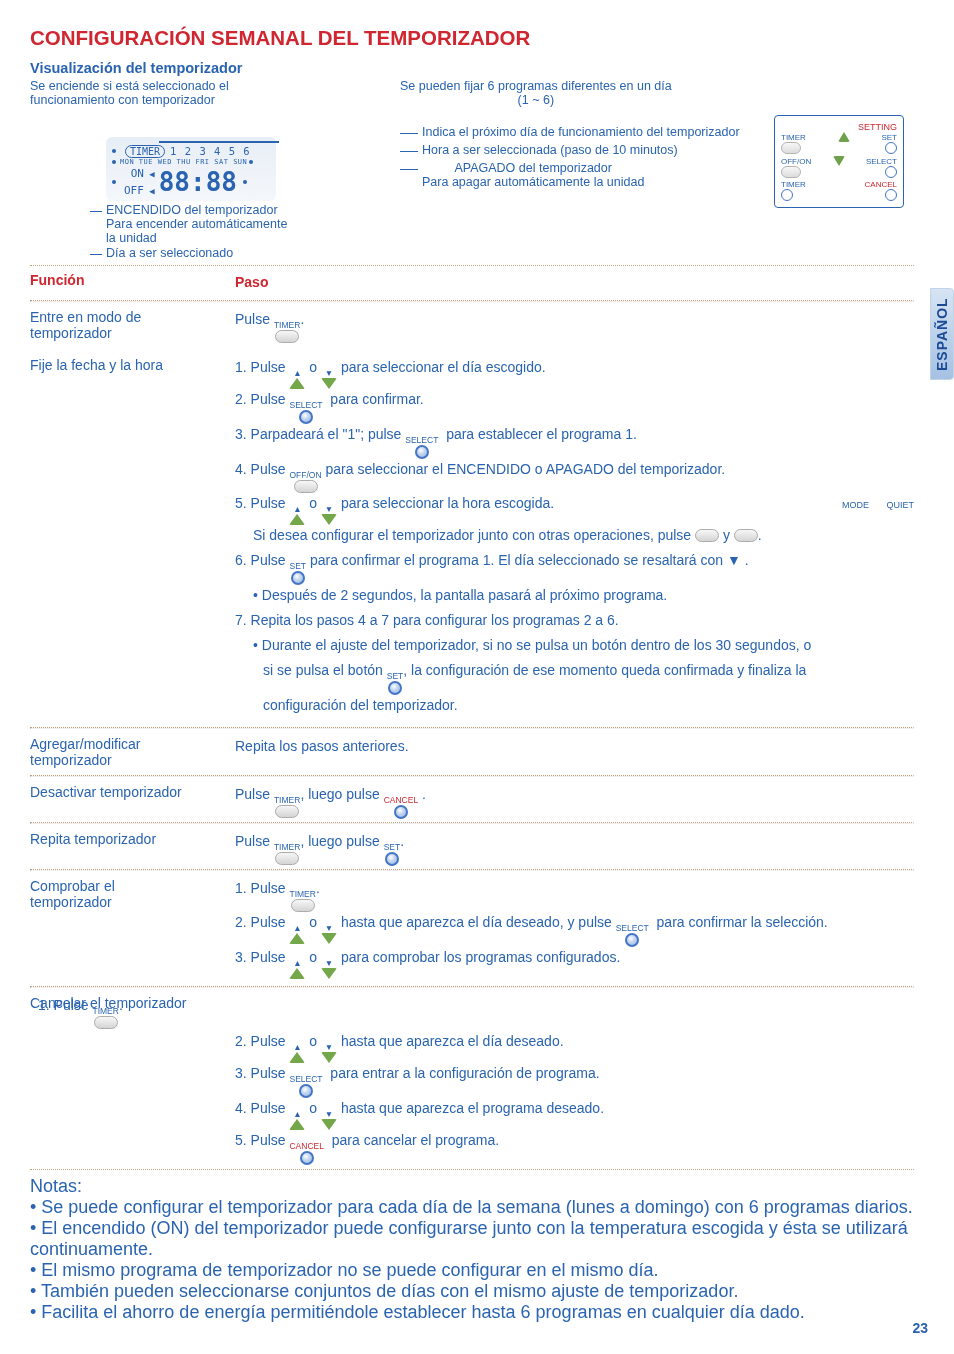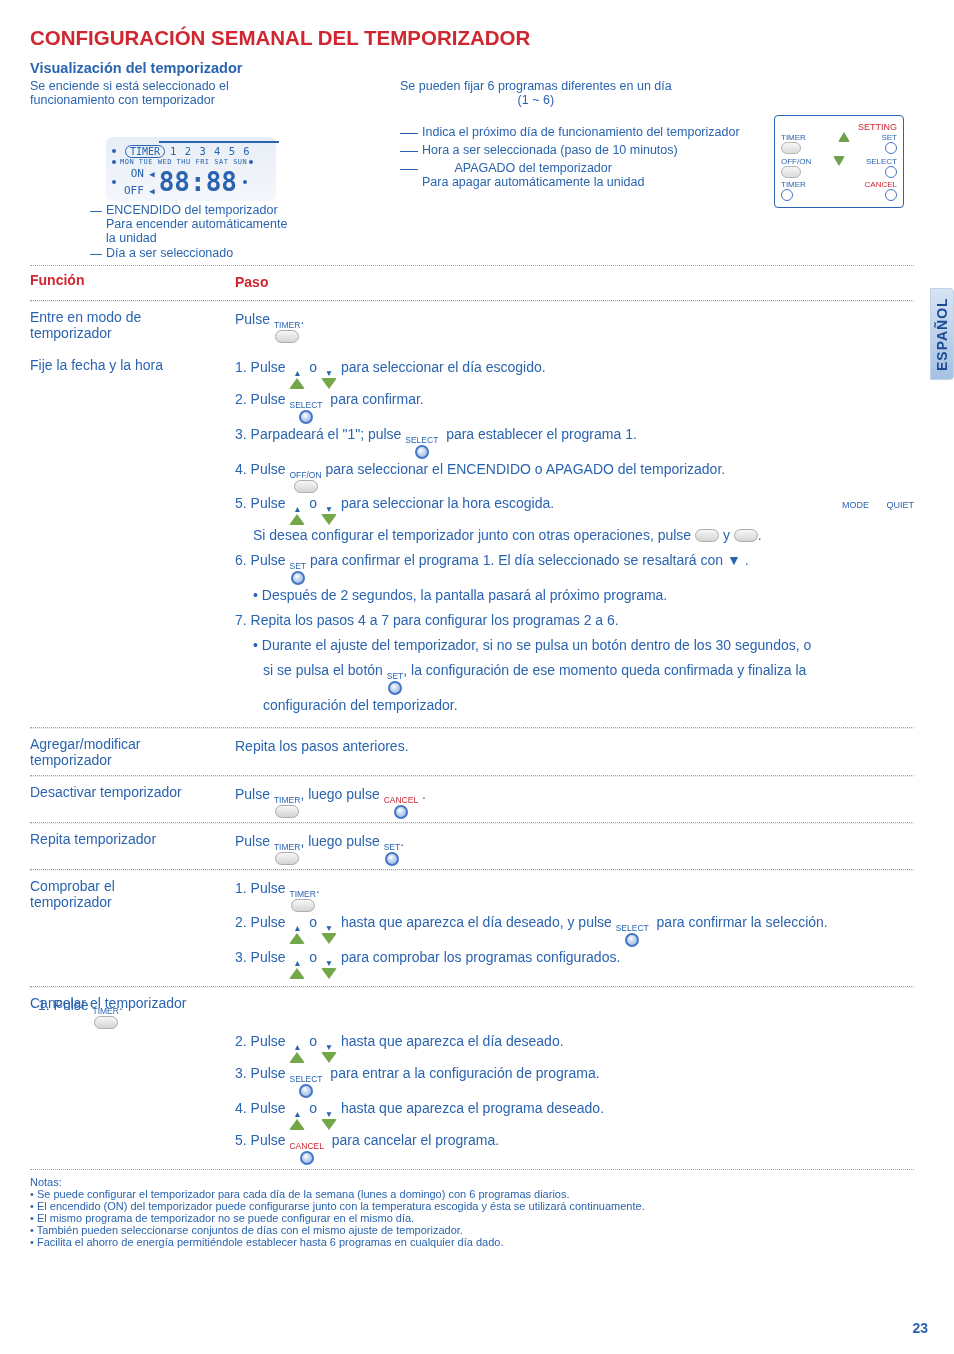--- a/index.html
+++ b/index.html
@@ -47,21 +47,21 @@
   .step-para { margin-bottom: 4px; }
   .indent { padding-left: 18px; }
   .bul::before { content: "• "; }
   .ico-wrap { position: relative; top: 4px; display: inline-flex; flex-direction: column; align-items: center; line-height: 1; vertical-align: baseline; }
   .ico-wrap .lab { font-size: 8.5px; height: 9px; }
   .ico-oval { width: 24px; height: 13px; border-radius: 7px; background: linear-gradient(#f7f7f7,#d4d4d4); border: 1px solid #acacac; display: inline-block; }
   .ico-tri-up { width:0;height:0;border-left:8px solid transparent;border-right:8px solid transparent;border-bottom:11px solid #74a64a; border-radius:2px; display:inline-block; }
   .ico-tri-dn { width:0;height:0;border-left:8px solid transparent;border-right:8px solid transparent;border-top:11px solid #74a64a; border-radius:2px; display:inline-block; }
   .ico-circ { width: 14px; height: 14px; border-radius: 50%; border: 2px solid #4575c6; display: inline-block; vertical-align: middle; }
   .ico-circ.fill { background: radial-gradient(circle at 40% 35%, #fff 0%, #c6d7ef 40%, #90b5e4 100%); }
-  .notes { font-size: 11px; margin-top: 6px; }
+  .notes { font-size: 18px; margin-top: 6px; }
   .notes ul { list-style: none; padding-left: 0; }
   .notes li::before { content: "•  "; }
   .lang-tab { position: absolute; right: 0; top: 288px; width: 24px; height: 92px; background: linear-gradient(#a5c1e2, #d6e4f3); border-radius: 4px 0 0 4px; color: #1c4a97; font-weight: bold; font-size: 14px; writing-mode: vertical-rl; transform: rotate(180deg); display: flex; align-items: center; justify-content: center; letter-spacing: 1px; border: 1px solid #bfd3eb;}
   .page-num { position: absolute; right: 26px; bottom: 18px; color: #2a64b0; font-weight: bold; font-size: 14px; }
   .subdot { border-top:1px dotted #c49d7b; margin:5px 0; }
   .dcarrow { font-size: 10px; color: #2a64b0; }
   .minigap { height: 2px; }
 </style>
 </head>
 <body>

